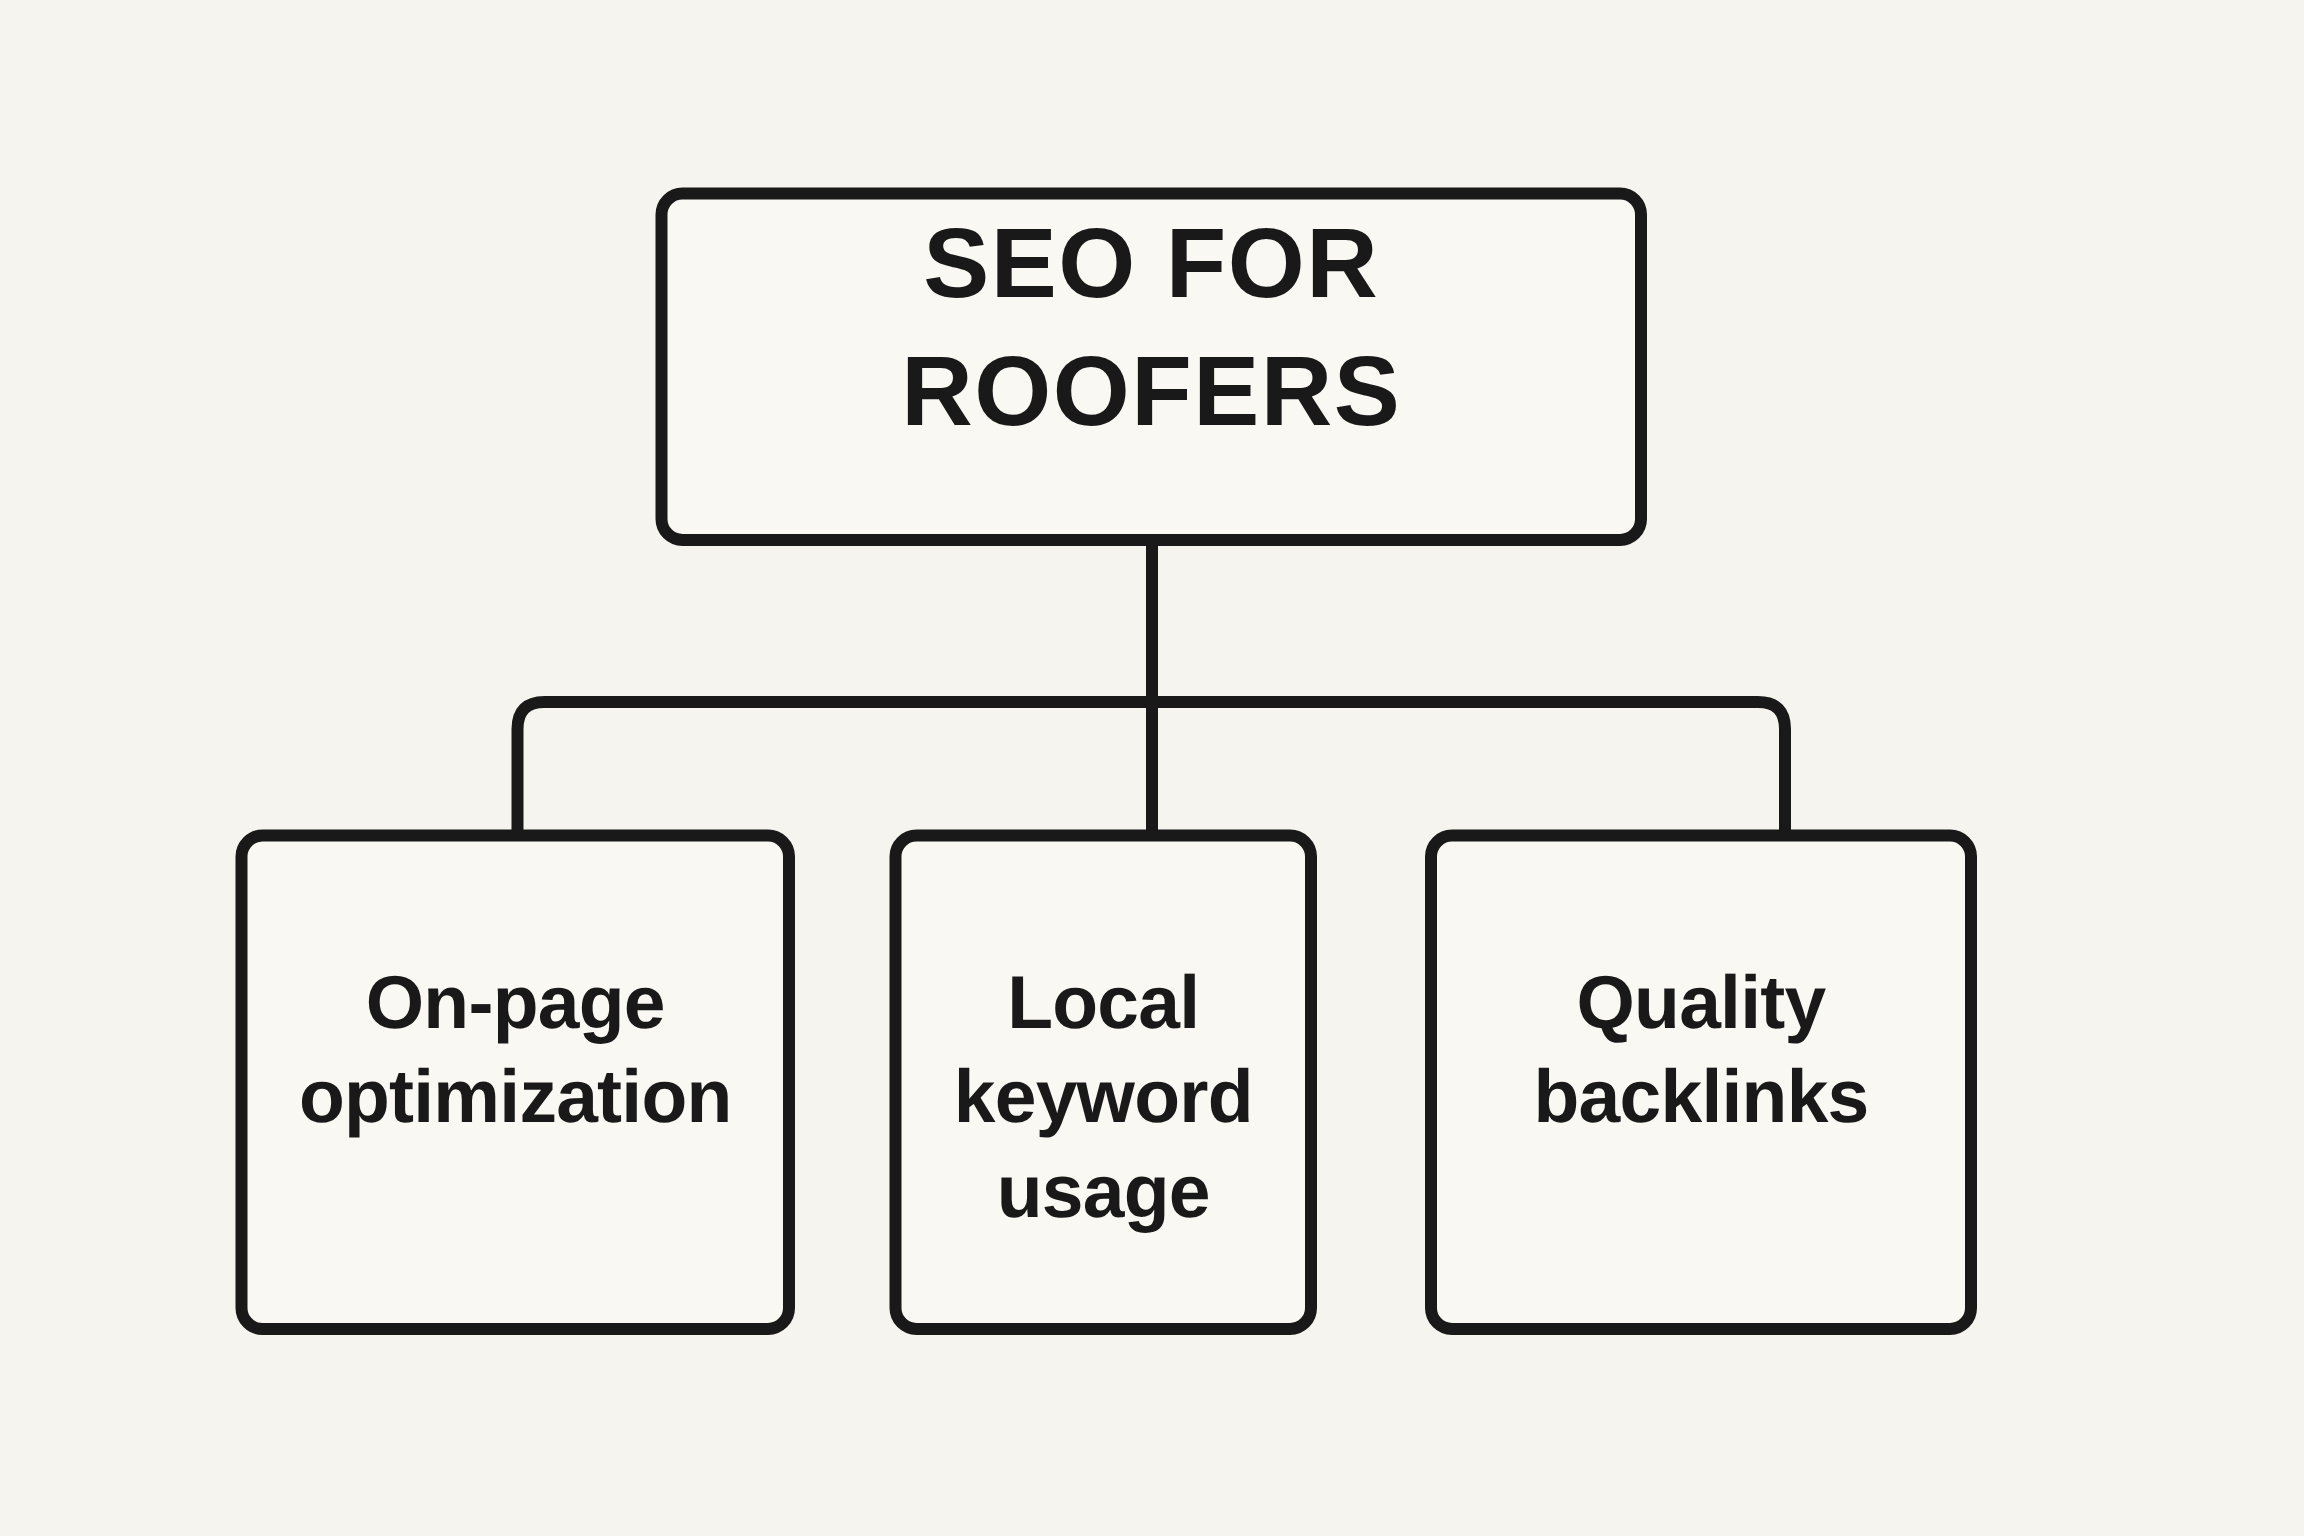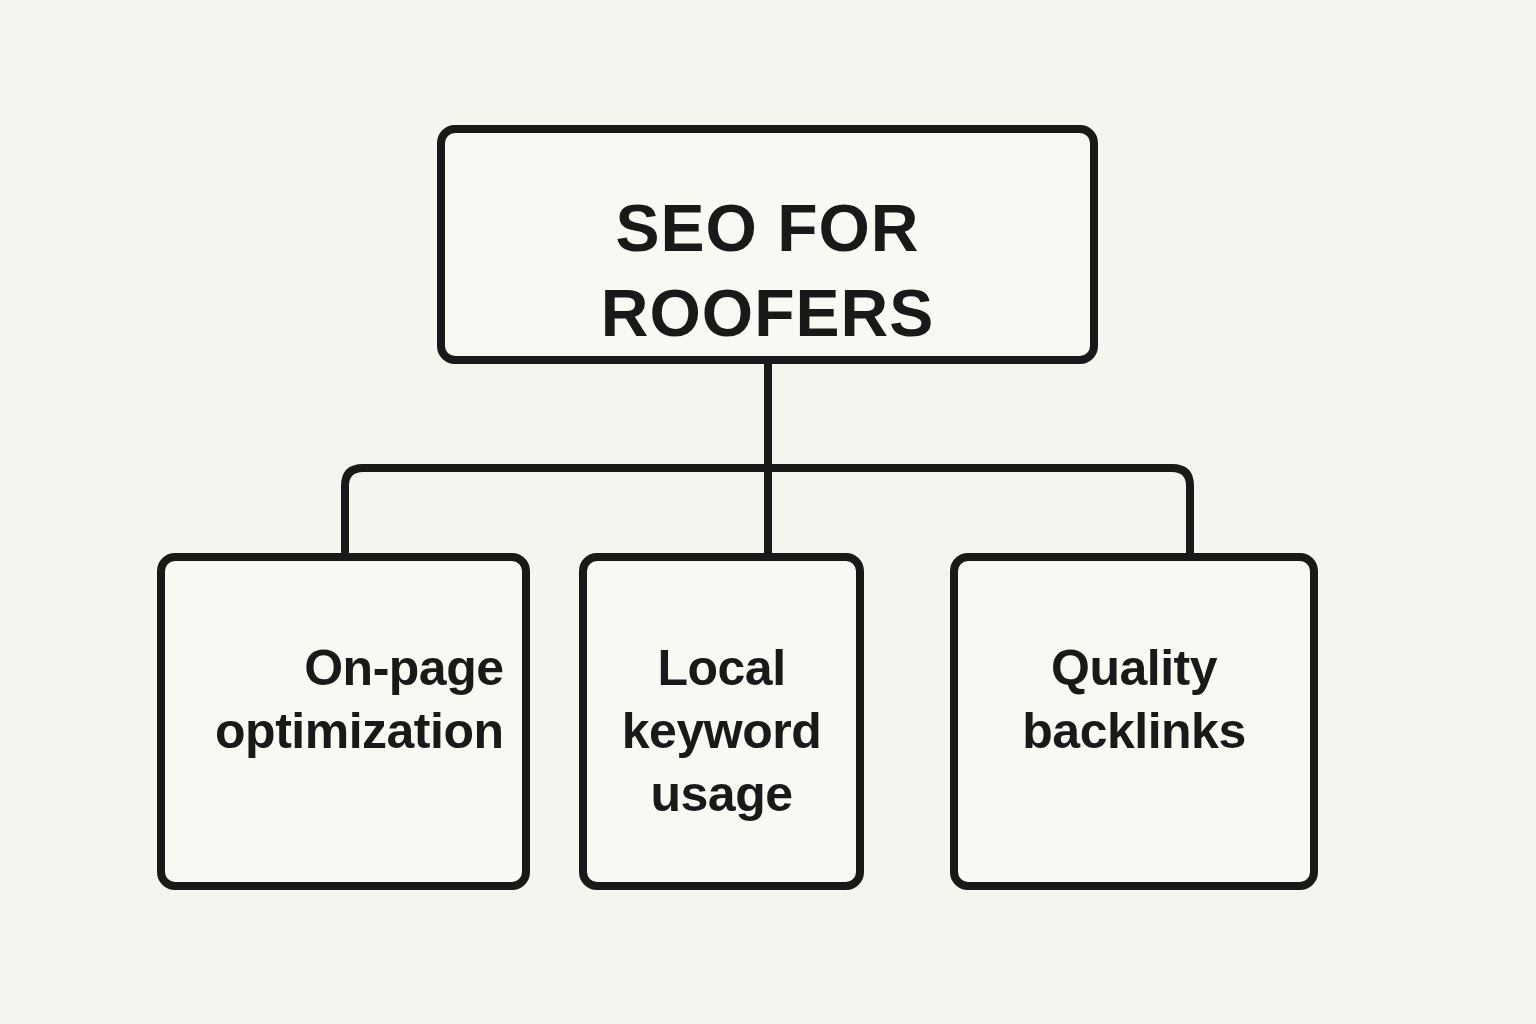--- a/index.html
+++ b/index.html
@@ -37,21 +37,21 @@
     border:8px solid var(--ink);
     border-radius:18px;
     color:var(--ink);
     font-weight:700;
     text-align:center;
   }
   .node-root{
     left:437px; top:125px;
     width:661px; height:239px;
     display:flex;
-    align-items:flex-end;
+    align-items:flex-start;
     justify-content:center;
   }
   .node-root .label{
     font-size:66px;
     line-height:85px;
     letter-spacing:1px;
     text-transform:uppercase;
     max-width:520px;
   }
   .node-child{
@@ -59,22 +59,22 @@
     height:337px;
     padding-top:76px;
   }
   .node-child .label{
     font-size:50px;
     line-height:63px;
     letter-spacing:-0.5px;
     margin:0 auto;
     max-width:320px;
   }
-  .node-child-1{ left:157px;  width:373px;text-align:right; }
-  .node-child-2{ left:579px;  width:285px; }
+  .node-child-1{ left:157px;  width:373px; }
+  .node-child-2{ left:593px;  width:285px; }
   .node-child-3{ left:950px; width:368px; }
 </style>
 </head>
 <body>
 
 <div class="stage">
 
   <svg class="connectors" viewBox="0 0 1536 1024" xmlns="http://www.w3.org/2000/svg">
     <path d="M768 360 L768 557"></path>
     <path d="M345 557 L345 486 Q345 468 363 468 L1172 468 Q1190 468 1190 486 L1190 557"></path>

